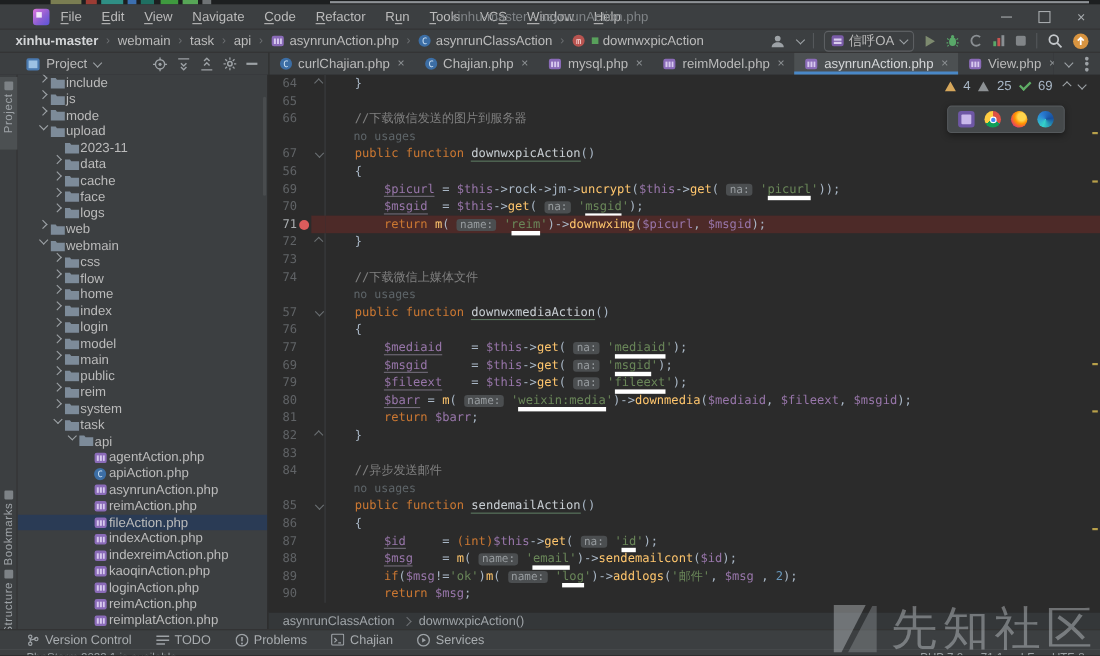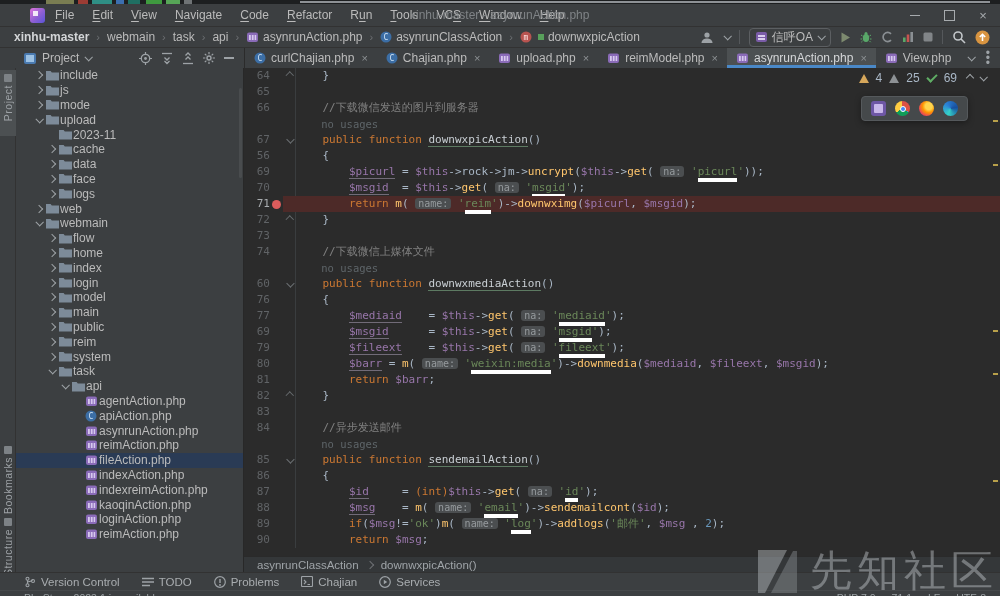--- a/index.html
+++ b/index.html
@@ -56,21 +56,21 @@
   .tabs-end{display:flex;align-items:center;gap:12px;padding:0 10px;background:#3c3f41}
   .kebab{color:#9da2a6;font-size:12px;letter-spacing:0;line-height:5px;display:inline-block;text-align:center}
   
   .main{position:absolute;top:68px;left:0;width:1000px;height:504px;display:flex}
   .stripe{width:16px;background:#3c3f41;border-right:1px solid #323232;box-sizing:border-box;position:relative}
   .vlabel{position:absolute;left:0;width:16px;display:flex;flex-direction:column;align-items:center;gap:3px;color:#9da2a6}
   .vlabel .txt{writing-mode:vertical-rl;transform:rotate(180deg);font-size:10.5px;letter-spacing:.5px}
   .vlabel .dot{width:8px;height:8px;background:#7d8286;border-radius:1px}
   .vlabel.active{background:#4c5052}
   .tree{width:228px;background:#3c3f41;position:relative;overflow:hidden;border-right:1px solid #282828;box-sizing:border-box}
-  .trow{height:14.8px;display:flex;align-items:center;font-size:12px;color:#bbbbbb;white-space:nowrap}
+  .trow{height:14.8px;display:flex;font-size:12px;color:#bbbbbb;white-space:nowrap}
   .trow.sel{background:#2a3b55}
   .tarr{width:11px;display:inline-flex;justify-content:center}
   .ticon{width:16px;display:inline-flex;justify-content:center;align-items:center}
   .tree-scroll{position:absolute;right:1px;top:20px;width:3px;height:90px;background:#55595c;border-radius:2px;opacity:.5}
   .editor-col{flex:1;display:flex;flex-direction:column;min-width:0}
   .editor{height:488px;background:#2b2b2b;position:relative;overflow:hidden}
   .gutline{position:absolute;left:51px;top:0;bottom:8px;width:1px;background:#3a3d3f}
   .crow{height:16px;display:flex;align-items:stretch;position:relative}
   .ln{width:26px;text-align:right;color:#606366;font:11px "DejaVu Sans Mono",monospace;line-height:16px}
   .ln.cur{color:#a9adb0}
@@ -323,21 +323,21 @@
           <span>Chajian.php</span>
           <span class="x">×</span>
         </div>
         <div class="tab">
           <svg width="13" height="12">
             <rect x="1" y="1.5" width="11" height="9.5" rx="2" fill="#8a6bb8"></rect>
             <rect x="3" y="4" width="1.8" height="5" fill="#d7c9ee"></rect>
             <rect x="5.8" y="4" width="1.8" height="5" fill="#d7c9ee"></rect>
             <rect x="8.6" y="4" width="1.6" height="5" fill="#d7c9ee"></rect>
           </svg>
-          <span>upload.php</span>
+          <span>mysql.php</span>
           <span class="x">×</span>
         </div>
         <div class="tab">
           <svg width="13" height="12">
             <rect x="1" y="1.5" width="11" height="9.5" rx="2" fill="#8a6bb8"></rect>
             <rect x="3" y="4" width="1.8" height="5" fill="#d7c9ee"></rect>
             <rect x="5.8" y="4" width="1.8" height="5" fill="#d7c9ee"></rect>
             <rect x="8.6" y="4" width="1.6" height="5" fill="#d7c9ee"></rect>
           </svg>
           <span>reimModel.php</span>
@@ -442,42 +442,42 @@
         </div>
         <div class="trow" style="padding-left:30px">
           <span class="tarr">
             <span class="chev r"></span>
           </span>
           <span class="ticon">
             <svg width="13" height="11">
               <path d="M0 1h4.6l1.2 1.6H13V10.5H0z" fill="#7d8b99"></path>
             </svg>
           </span>
+          <span>data</span>
+        </div>
+        <div class="trow" style="padding-left:30px">
+          <span class="tarr">
+            <span class="chev r"></span>
+          </span>
+          <span class="ticon">
+            <svg width="13" height="11">
+              <path d="M0 1h4.6l1.2 1.6H13V10.5H0z" fill="#7d8b99"></path>
+            </svg>
+          </span>
           <span>cache</span>
         </div>
         <div class="trow" style="padding-left:30px">
           <span class="tarr">
             <span class="chev r"></span>
           </span>
           <span class="ticon">
             <svg width="13" height="11">
               <path d="M0 1h4.6l1.2 1.6H13V10.5H0z" fill="#7d8b99"></path>
             </svg>
           </span>
-          <span>data</span>
-        </div>
-        <div class="trow" style="padding-left:30px">
-          <span class="tarr">
-            <span class="chev r"></span>
-          </span>
-          <span class="ticon">
-            <svg width="13" height="11">
-              <path d="M0 1h4.6l1.2 1.6H13V10.5H0z" fill="#7d8b99"></path>
-            </svg>
-          </span>
           <span>face</span>
         </div>
         <div class="trow" style="padding-left:30px">
           <span class="tarr">
             <span class="chev r"></span>
           </span>
           <span class="ticon">
             <svg width="13" height="11">
               <path d="M0 1h4.6l1.2 1.6H13V10.5H0z" fill="#7d8b99"></path>
             </svg>
@@ -498,20 +498,31 @@
         <div class="trow" style="padding-left:17px">
           <span class="tarr">
             <span class="chev d"></span>
           </span>
           <span class="ticon">
             <svg width="13" height="11">
               <path d="M0 1h4.6l1.2 1.6H13V10.5H0z" fill="#7d8b99"></path>
             </svg>
           </span>
           <span>webmain</span>
+        </div>
+        <div class="trow" style="padding-left:30px">
+          <span class="tarr">
+            <span class="chev r"></span>
+          </span>
+          <span class="ticon">
+            <svg width="13" height="11">
+              <path d="M0 1h4.6l1.2 1.6H13V10.5H0z" fill="#7d8b99"></path>
+            </svg>
+          </span>
+          <span>css</span>
         </div>
         <div class="trow" style="padding-left:30px">
           <span class="tarr">
             <span class="chev r"></span>
           </span>
           <span class="ticon">
             <svg width="13" height="11">
               <path d="M0 1h4.6l1.2 1.6H13V10.5H0z" fill="#7d8b99"></path>
             </svg>
           </span>
@@ -737,20 +748,32 @@
           <span class="tarr"></span>
           <span class="ticon">
             <svg width="13" height="12">
               <rect x="1" y="1.5" width="11" height="9.5" rx="2" fill="#8a6bb8"></rect>
               <rect x="3" y="4" width="1.8" height="5" fill="#d7c9ee"></rect>
               <rect x="5.8" y="4" width="1.8" height="5" fill="#d7c9ee"></rect>
               <rect x="8.6" y="4" width="1.6" height="5" fill="#d7c9ee"></rect>
             </svg>
           </span>
           <span>reimAction.php</span>
+        </div>
+        <div class="trow" style="padding-left:56px">
+          <span class="tarr"></span>
+          <span class="ticon">
+            <svg width="13" height="12">
+              <rect x="1" y="1.5" width="11" height="9.5" rx="2" fill="#8a6bb8"></rect>
+              <rect x="3" y="4" width="1.8" height="5" fill="#d7c9ee"></rect>
+              <rect x="5.8" y="4" width="1.8" height="5" fill="#d7c9ee"></rect>
+              <rect x="8.6" y="4" width="1.6" height="5" fill="#d7c9ee"></rect>
+            </svg>
+          </span>
+          <span>reimplatAction.php</span>
         </div>
       </div>
     <div class="editor-col">
       <div class="editor" id="editor">
         <div class="gutline"></div>
         <div class="inspect">
           <span class="tri"></span>
           <span>4</span>
           <span class="tri gray"></span>
           <span>25</span>
@@ -850,21 +873,21 @@
             <span class="foldcol"></span>
             <span class="codecell"><span class="tk-c">    //下载微信上媒体文件</span></span>
           </div>
           <div class="crow">
             <span class="ln"></span>
             <span class="bpcol"></span>
             <span class="foldcol"></span>
             <span class="codecell"><span class="tk-nu">    no usages</span></span>
           </div>
           <div class="crow">
-            <span class="ln">60</span>
+            <span class="ln">57</span>
             <span class="bpcol"></span>
             <span class="foldcol">
               <span class="fold chev d" style="border-color:#6a6f72"></span>
             </span>
             <span class="codecell"><span class="tk-p">    </span><span class="tk-k">public function </span><span class="tk-d">downwxmediaAction</span><span class="tk-p">()</span></span>
           </div>
           <div class="crow">
             <span class="ln">76</span>
             <span class="bpcol"></span>
             <span class="foldcol"></span>

